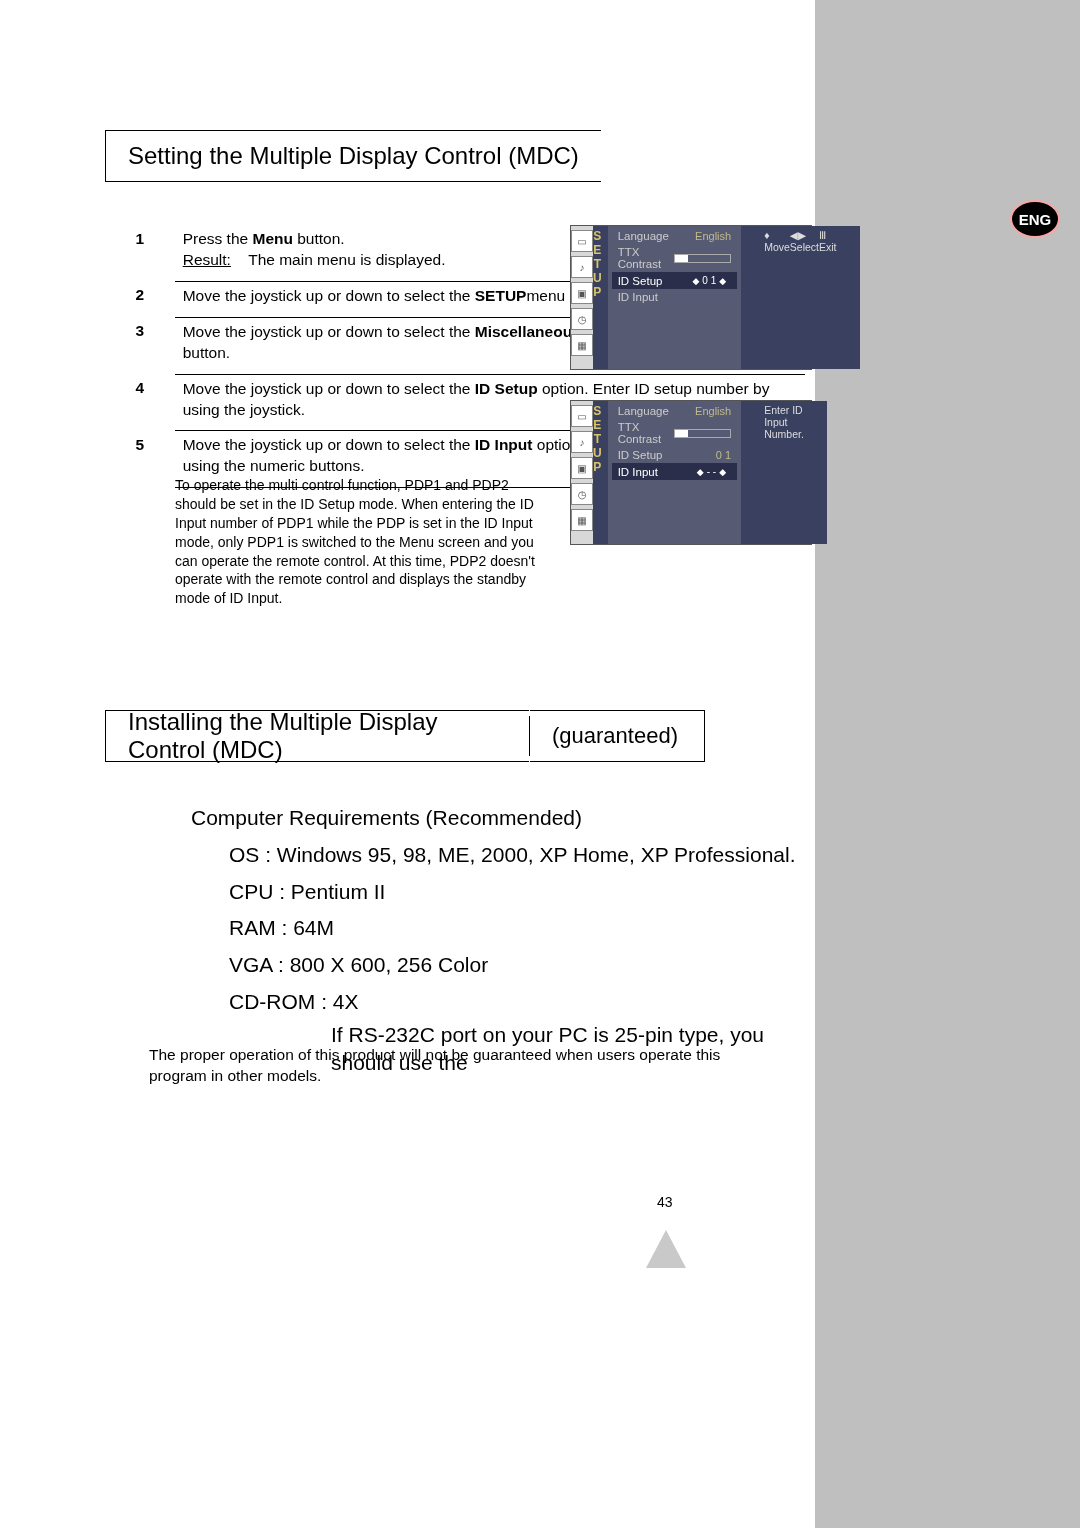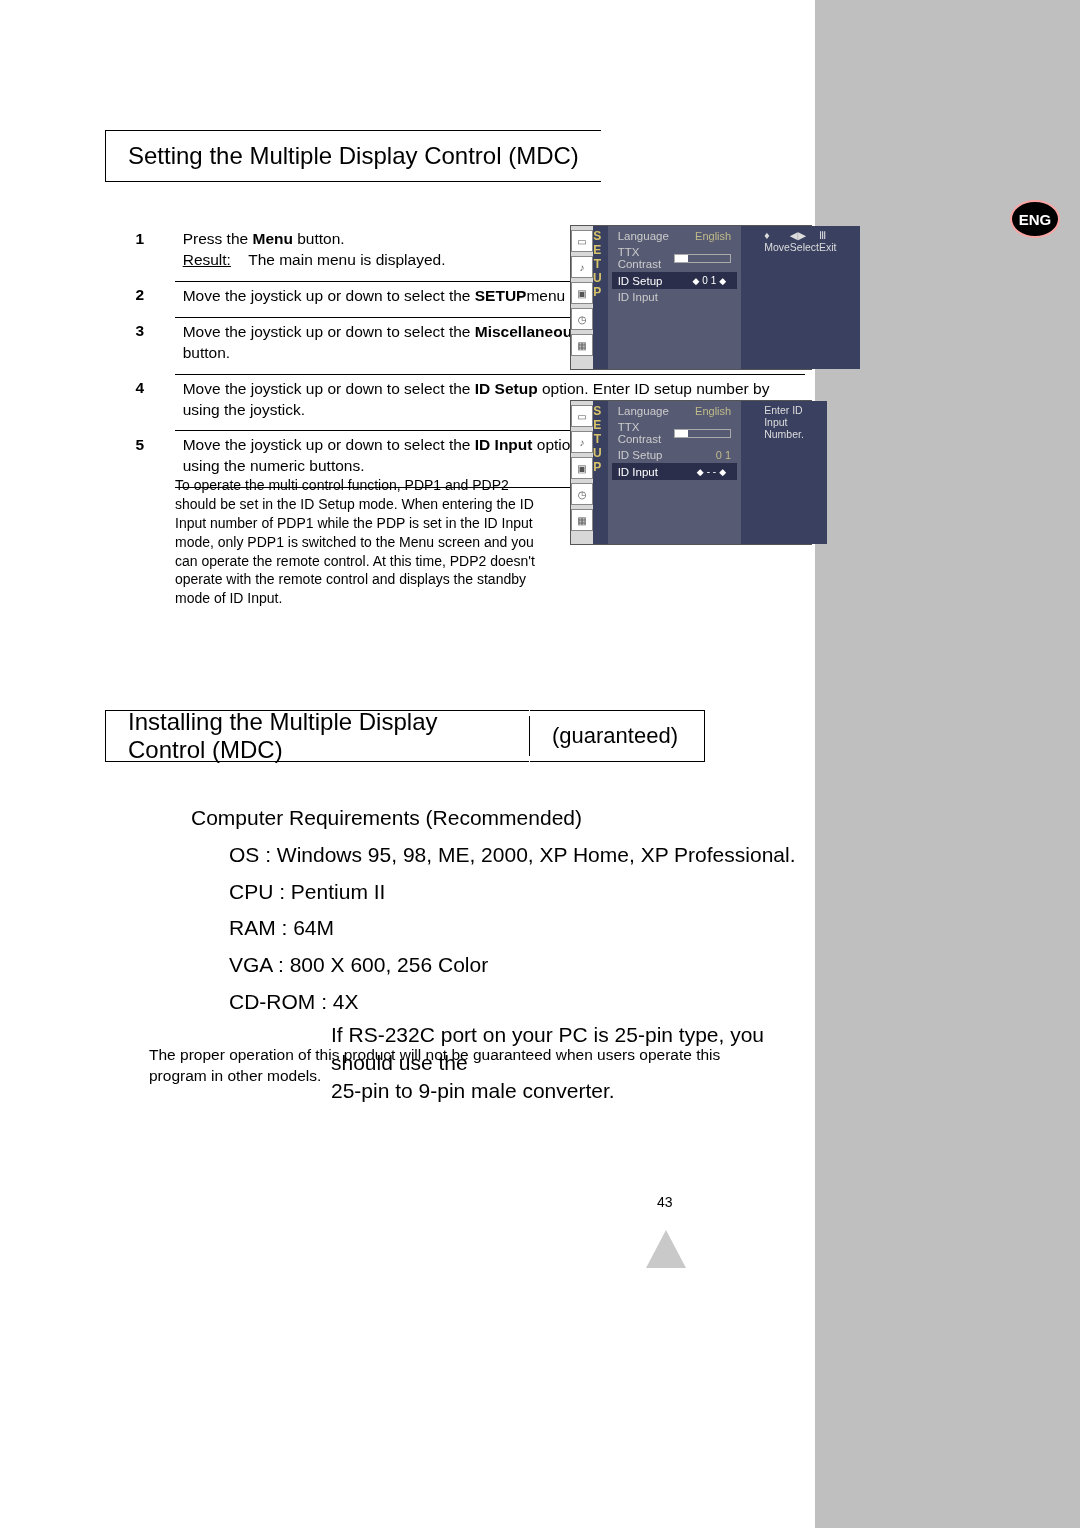--- a/index.html
+++ b/index.html
@@ -370,19 +370,18 @@
 </div>
 
 <div class="main-content-2">
   <div>Computer Requirements (Recommended)</div>
   <span class="sub-indent">OS : Windows 95, 98, ME, 2000, XP Home, XP Professional.</span>
   <span class="sub-indent">CPU : Pentium II</span>
   <span class="sub-indent">RAM : 64M</span>
   <span class="sub-indent">VGA : 800 X 600, 256 Color</span>
   <span class="sub-indent">CD-ROM : 4X</span>
   <span class="sub-indent2">If RS-232C port on your PC is 25-pin type, you should use the</span>
-  <span class="sub-indent2">25-pin to 9-pin male converter.</span>
 </div>
 
 <div class="note2">The proper operation of this product will not be guaranteed when users operate this program in other models.</div>
 
 <div class="page-num">43</div>
 <div class="page-triangle"></div>
 
 </body></html>

